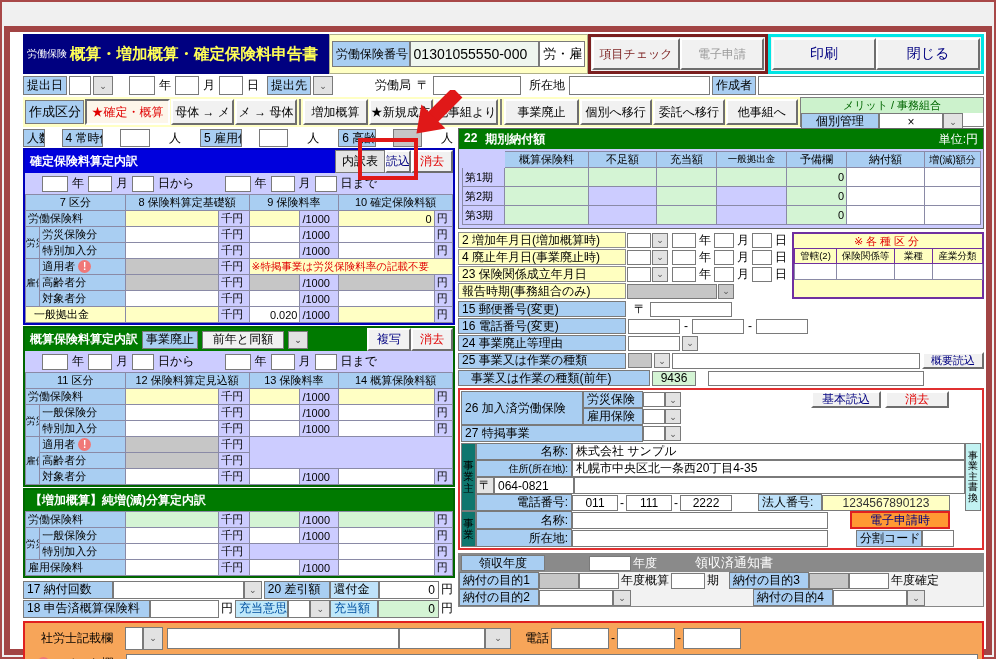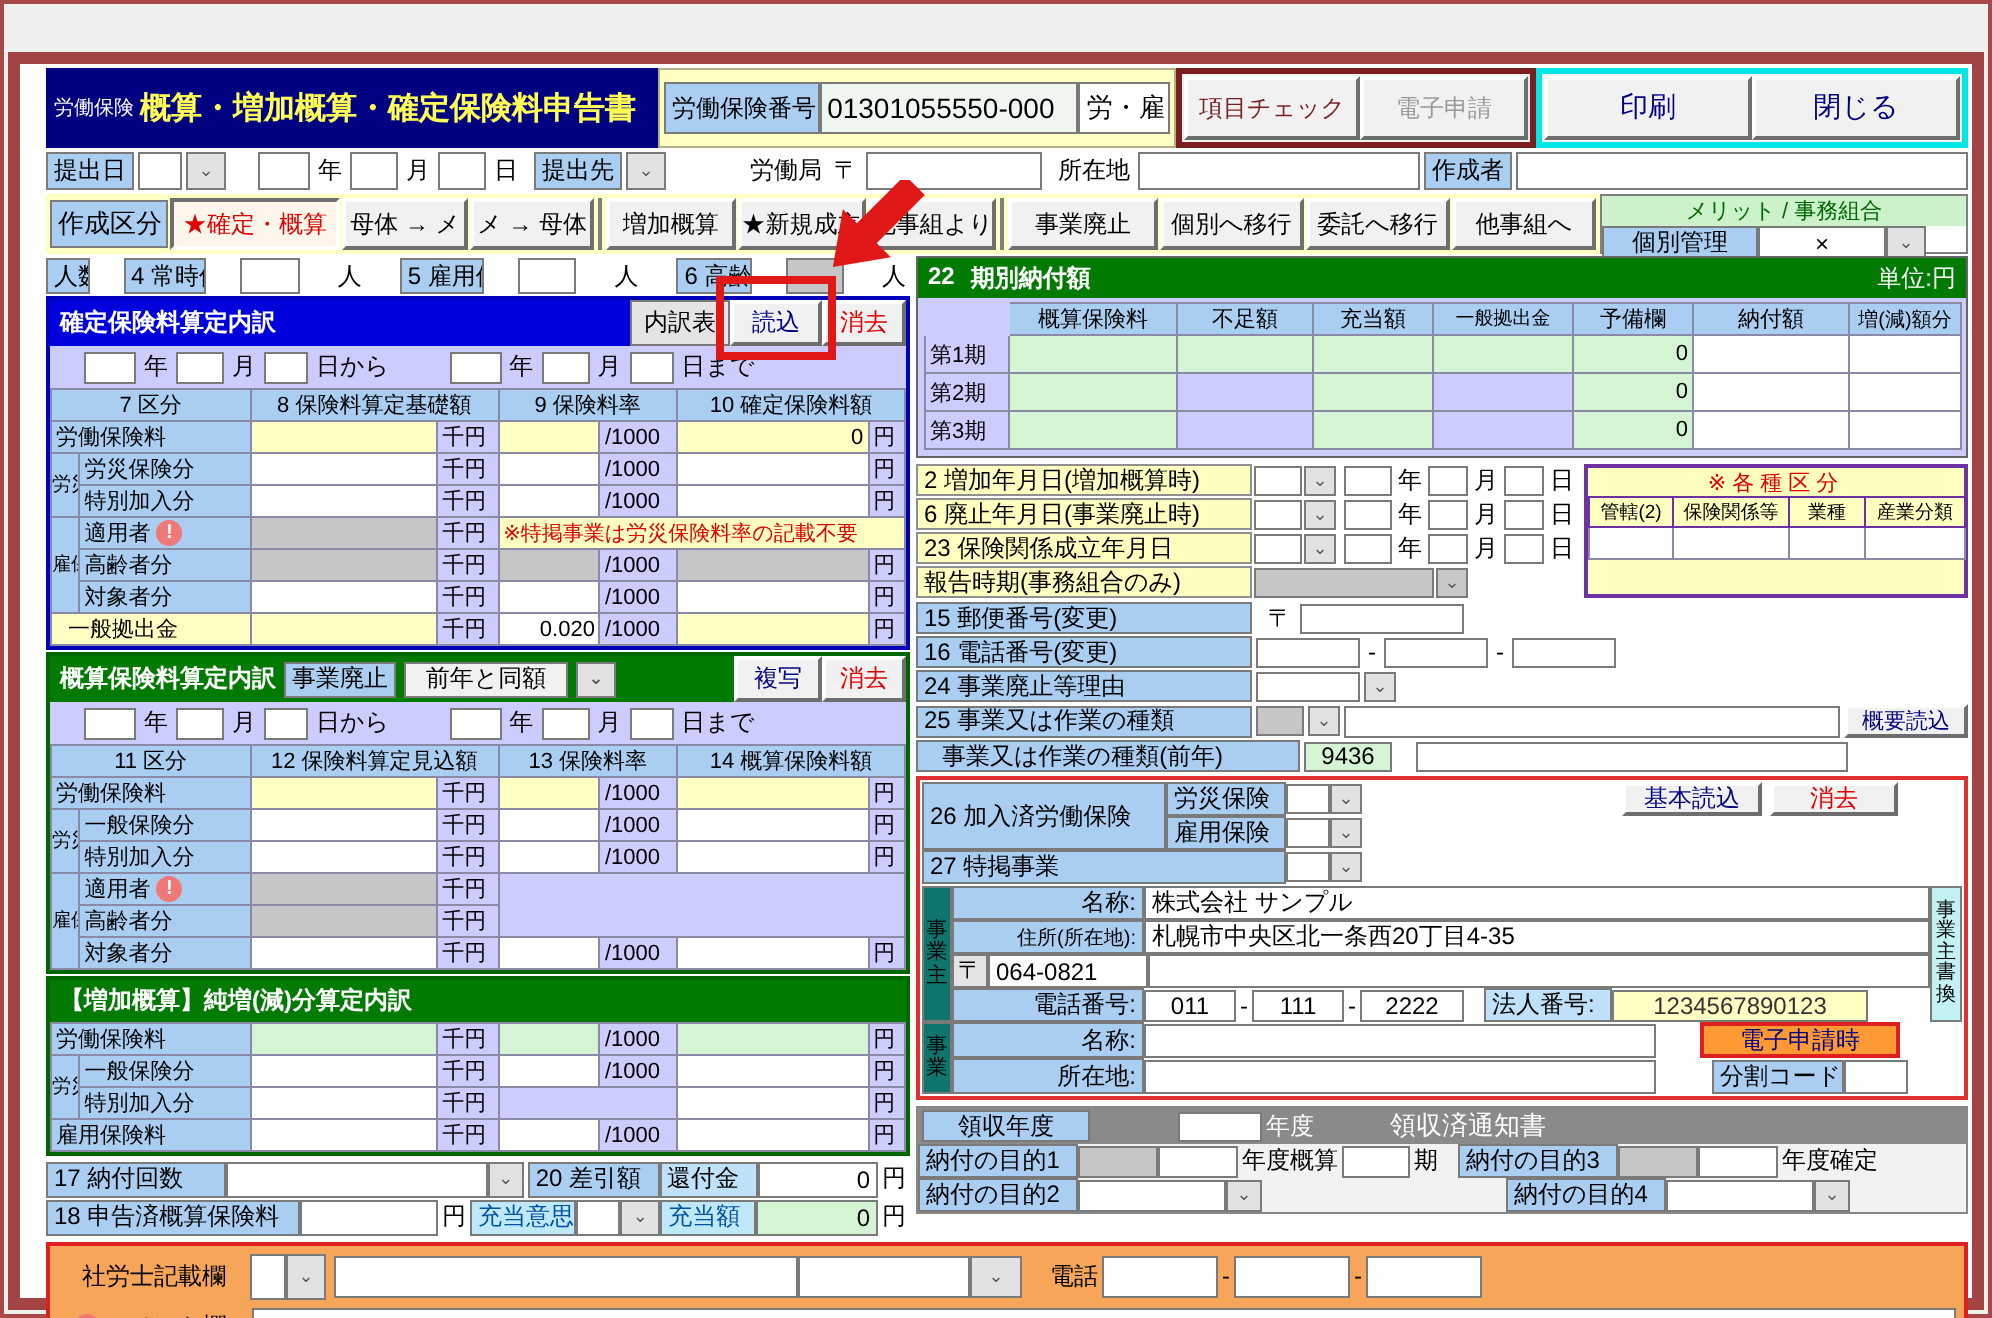--- a/index.html
+++ b/index.html
@@ -142,21 +142,21 @@
             <span class="fld gray" style="width:46px;height:18px"></span>
             <span class="txt">人</span>
           </div>
 
           <div style="border:2px solid #0000BB;flex:none">
             <div class="r" style="height:23px;background:#FFF">
               <div class="sech bh" style="flex:1">
                 <span>確定保険料算定内訳</span>
               </div>
               <span class="lb" style="background:#E4E4E4;width:50px;justify-content:center">内訳表</span>
-              <button class="btn navy" style="width:46px">読込</button>
+              <button class="btn navy" style="width:26px">読込</button>
               <button class="btn red" style="width:42px">消去</button>
             </div>
             <div class="daterow">
               <span class="din" style="width:26px;margin-left:14px"></span>
                 <span class="txt">年</span>
               <span class="din" style="width:24px"></span>
                 <span class="txt">月</span>
               <span class="din" style="width:22px"></span>
                 <span class="txt">日から</span>
               <span class="din" style="width:26px;margin-left:26px"></span>
@@ -509,21 +509,21 @@
                 <span class="fld" style="width:24px;height:15px"></span>
                   <span class="dd" style="height:15px;width:16px">⌄</span>
                 <span class="fld" style="width:24px;height:15px;margin-left:3px"></span>
                   <span class="txt">年</span>
                 <span class="fld" style="width:20px;height:15px"></span>
                   <span class="txt">月</span>
                 <span class="fld" style="width:20px;height:15px"></span>
                   <span class="txt">日</span>
               </div>
               <div class="r" style="height:16px;align-items:center;gap:1px">
-                <span class="ly" style="width:168px;height:16px">6 廃止年月日(事業廃止時)</span>
+                <span class="ly" style="width:168px;height:16px">4 廃止年月日(事業廃止時)</span>
                 <span class="fld" style="width:24px;height:15px"></span>
                   <span class="dd" style="height:15px;width:16px">⌄</span>
                 <span class="fld" style="width:24px;height:15px;margin-left:3px"></span>
                   <span class="txt">年</span>
                 <span class="fld" style="width:20px;height:15px"></span>
                   <span class="txt">月</span>
                 <span class="fld" style="width:20px;height:15px"></span>
                   <span class="txt">日</span>
               </div>
               <div class="r" style="height:16px;align-items:center;gap:1px">
@@ -643,21 +643,21 @@
                   <span class="fld" style="width:80px">064-0821</span>
                   <span class="fld" style="flex:1"></span>
                 </div>
                 <div class="r" style="height:17px;align-items:center">
                   <span class="lb" style="width:96px;height:17px;justify-content:flex-end">電話番号:</span>
                   <span class="fld" style="width:46px;height:16px;justify-content:center">011</span>
                   <span class="txt">-</span>
                   <span class="fld" style="width:46px;height:16px;justify-content:center">111</span>
                   <span class="txt">-</span>
                   <span class="fld" style="width:52px;height:16px;justify-content:center">2222</span>
-                  <span class="lb" style="width:64px;height:17px;margin-left:10px;background:#BFE2FA">法人番号:</span>
+                  <span class="lb" style="width:64px;height:17px;margin-left:26px;background:#BFE2FA">法人番号:</span>
                   <span class="fld yel" style="width:128px;height:16px;justify-content:center;color:#333">1234567890123</span>
                 </div>
               </div>
               <span class="vt cy" style="font-size:10px">事業主書換</span>
             </div>
 
             <div class="r">
               <span class="vt">事業</span>
               <div class="grow" style="display:flex;flex-direction:column">
                 <div class="r" style="height:18px;align-items:center">

